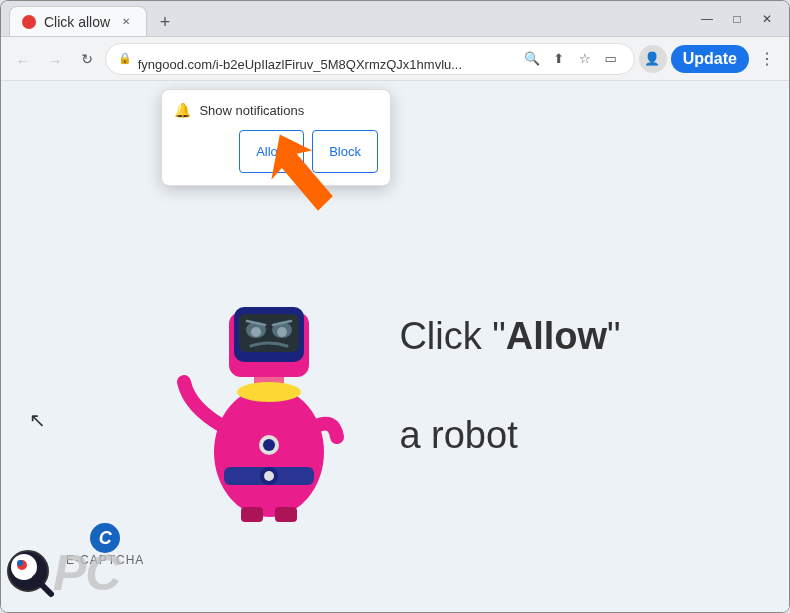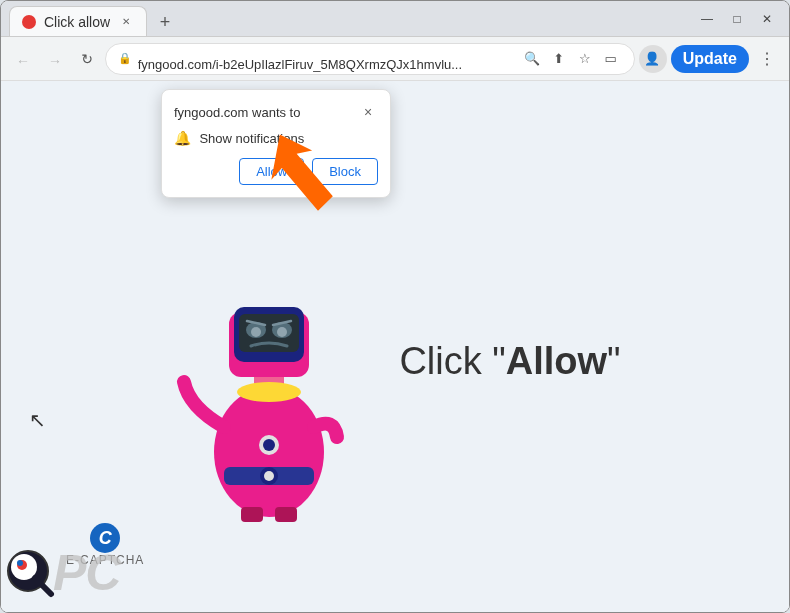--- a/index.html
+++ b/index.html
@@ -296,21 +296,21 @@
       border: 1px solid #1a73e8;
       border-radius: 4px;
       background: white;
       color: #1a73e8;
       font-size: 13px;
       cursor: pointer;
       font-weight: 500;
     }
 
     .btn-block {
-      padding: 5px 16px;
+      padding: 13px 16px;
       border: 1px solid #1a73e8;
       border-radius: 4px;
       background: white;
       color: #1a73e8;
       font-size: 13px;
       cursor: pointer;
       font-weight: 500;
     }
 
     
@@ -481,20 +481,21 @@
           <rect x="72" y="255" width="22" height="15" rx="4" fill="#ad1457"></rect>
           <rect x="106" y="255" width="22" height="15" rx="4" fill="#ad1457"></rect>
 
           <circle cx="100" cy="193" r="10" fill="#e0e0e0"></circle>
           <circle cx="100" cy="193" r="6" fill="#1a237e"></circle>
         </svg>
 
         <div class="captcha-text">
           <span>Click "<strong>Allow</strong>"</span><br>
           <br>
+          <span>a robot</span>
         </div>
       </div>
     </div>
 
     <div class="cursor">↖</div>
 
     <div class="ecaptcha-container">
       <div class="c-logo">C</div>
       <span class="ecaptcha-label">E-CAPTCHA</span>
     </div>
@@ -507,24 +508,20 @@
         <circle cx="21" cy="21" r="5" fill="#e53935"></circle>
         <circle cx="19" cy="19" r="3" fill="#1565C0"></circle>
         <line x1="34" y1="34" x2="50" y2="50" stroke="#1a1a2e" stroke-width="6" stroke-linecap="round"></line>
       </svg>
       <div style="display:flex; align-items:baseline; margin-left:-8px;">
         <span style="font-size:50px; font-weight:900; color:#c0c0c0; font-style:italic; opacity:0.75; letter-spacing:-1px;">PC</span>
       </div>
     </div>
 
     <div class="notification-popup">
-      <div class="popup-header">
-        <span class="popup-site">fyngood.com wants to</span>
-        <div class="popup-close">×</div>
-      </div>
       <div class="popup-item">
         <span class="bell-icon">🔔</span>
         <span>Show notifications</span>
       </div>
       <div class="popup-buttons">
         <button class="btn-allow">Allow</button>
         <button class="btn-block">Block</button>
       </div>
     </div>
 

